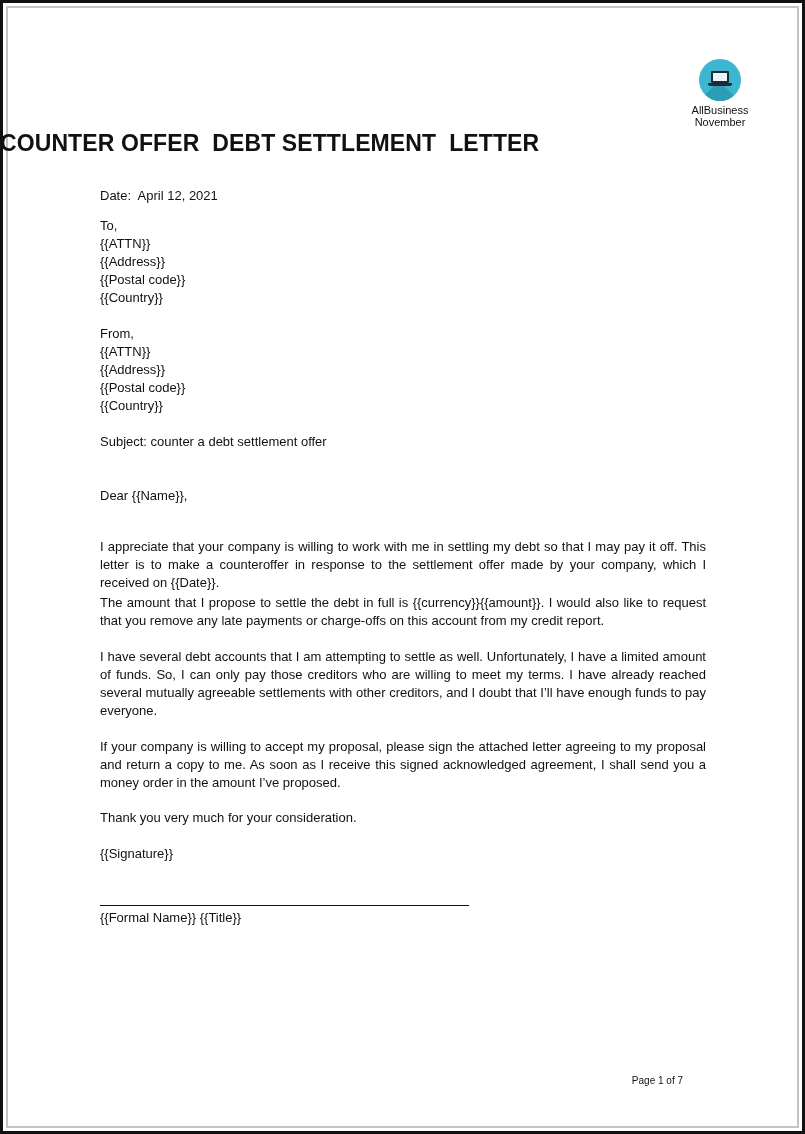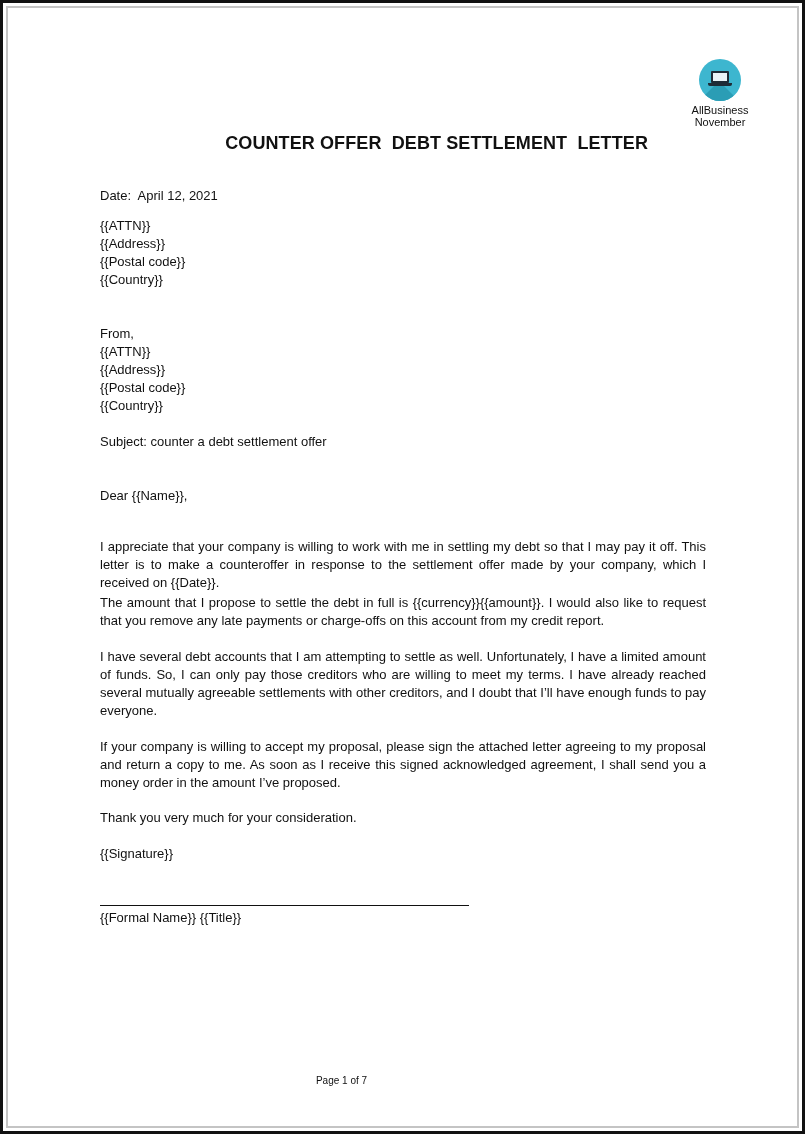--- a/index.html
+++ b/index.html
@@ -35,28 +35,28 @@
   .logo-screen::after {
     content: ""; position: absolute; left: 2px; top: 2px; width: 14px; height: 8px; background: #eaf3f7;
   }
   .logo-base {
     position: absolute; left: 9px; top: 24px; width: 24px; height: 3px; background: #1e2b36; border-radius: 0 0 2px 2px;
   }
   .logo-text {
     font-size: 11px; line-height: 12px; color: #111; margin-top: 3px;
   }
   .title {
-    position: absolute; left: 0; width: 648px; top: 130px; text-align: right;
-    font-weight: bold; font-size: 18px; letter-spacing: 0.1px;
+    position: absolute; left: 0; width: 648px; top: 130px; text-align: left;
+    font-weight: bold; font-size: 23px; letter-spacing: 0.1px;
   }
   .block { position: absolute; left: 100px; width: 606px; }
   .line { white-space: pre; }
   .para { text-align: justify; }
   .sig-line { position: absolute; left: 100px; top: 901px; width: 369px; height: 1px; background: #111; }
-  .footer { position: absolute; left: 0; width: 683px; top: 1068px; text-align: center; font-size: 10px; }
+  .footer { position: absolute; left: 0; width: 683px; top: 1068px; text-align: right; font-size: 10px; }
 </style>
 </head>
 <body>
 
 <div class="frame">
   <div class="frame-inner"></div>
 </div>
 
 <div class="page">
 
@@ -72,20 +72,21 @@
     </div>
   </div>
 
   <div class="title line">COUNTER OFFER  DEBT SETTLEMENT  LETTER</div>
 
   <div class="block" style="top:183px;">
     <div class="line">Date:  April 12, 2021</div>
   </div>
 
   <div class="block" style="top:213px;">
+    <div class="line">To,</div>
     <div class="line">{{ATTN}}</div>
     <div class="line">{{Address}}</div>
     <div class="line">{{Postal code}}</div>
     <div class="line">{{Country}}</div>
   </div>
 
   <div class="block" style="top:321px;">
     <div class="line">From,</div>
     <div class="line">{{ATTN}}</div>
     <div class="line">{{Address}}</div>

